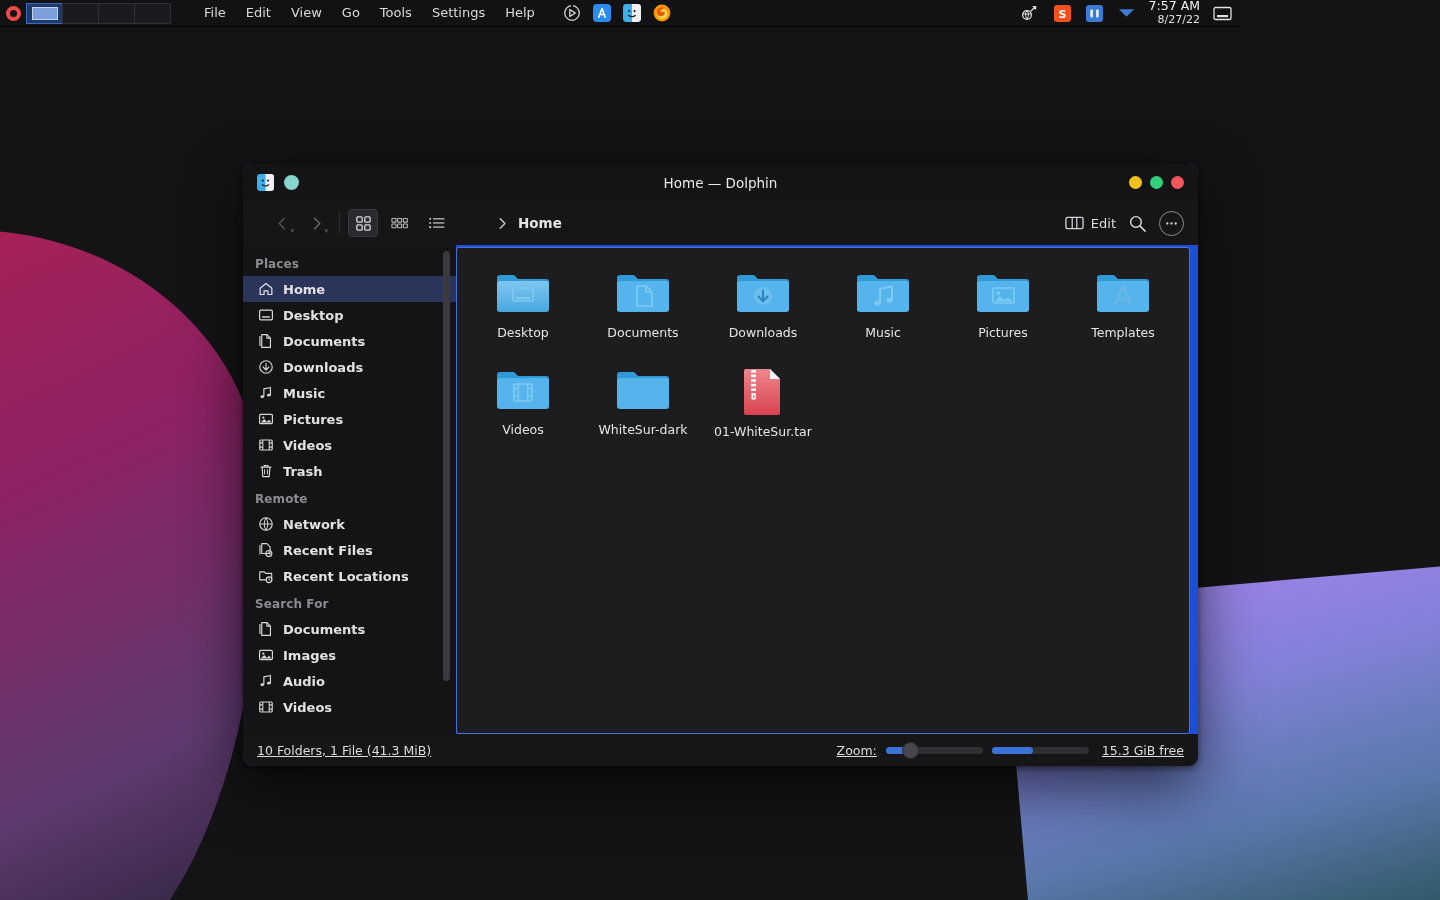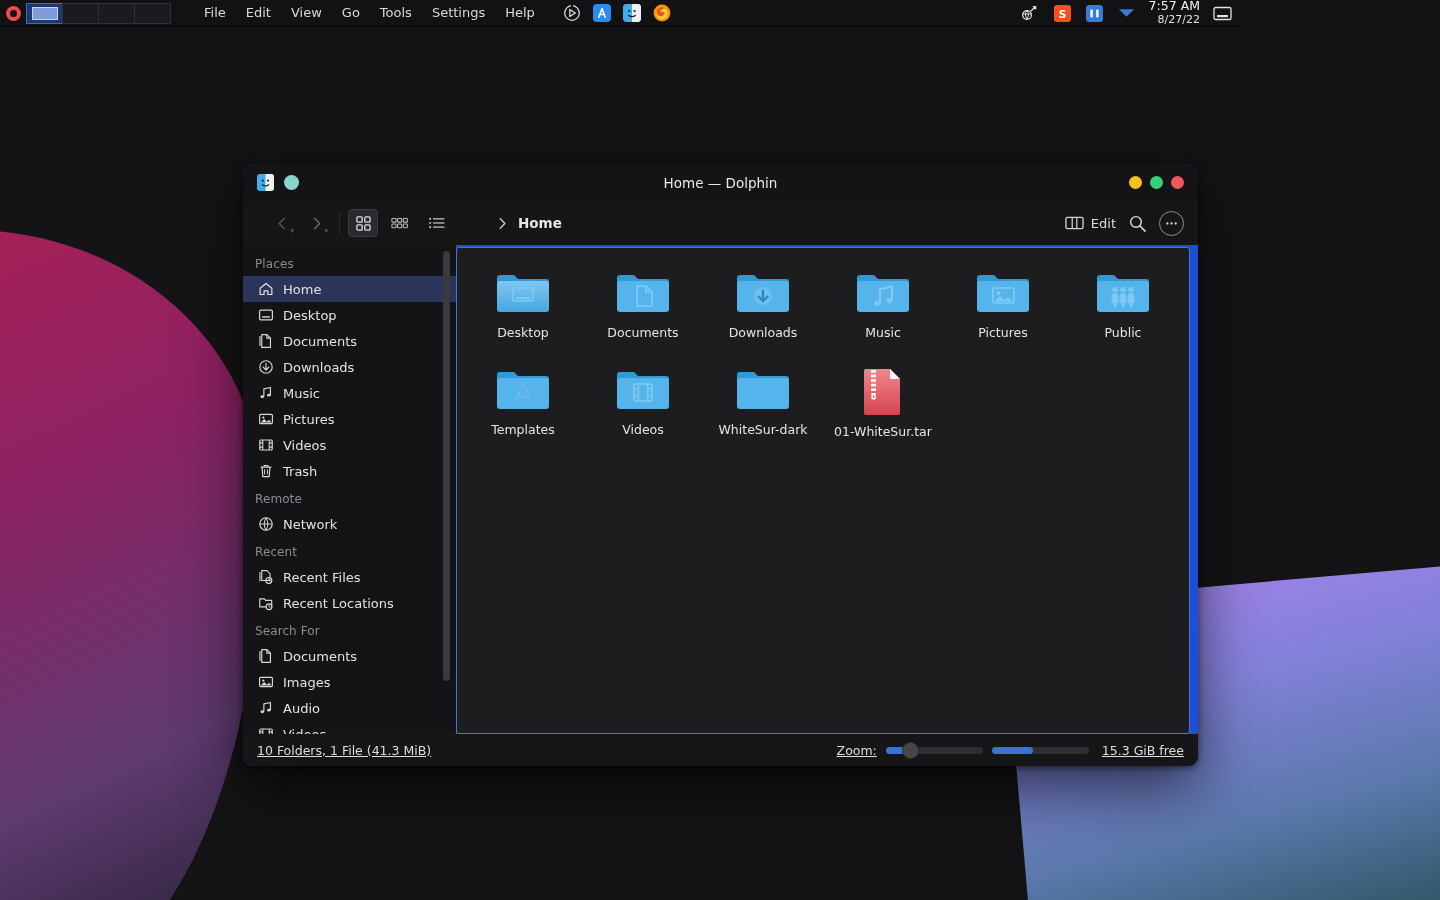--- a/index.html
+++ b/index.html
@@ -95,21 +95,21 @@
   .tb-actions { margin-left:auto; display:flex; align-items:center; gap:12px; }
   .split-btn { display:flex; align-items:center; gap:7px; color:#dcdce0; font-size:13px; }
   .round-btn { width:25px; height:25px; border-radius:50%; border:1.4px solid #8d8d93;
                display:flex; align-items:center; justify-content:center; }
 
   #body { flex:1; display:flex; min-height:0; }
 
   
   #sidebar {
     width:213px; background:#141416; padding-top:4px; position:relative;
-    flex:0 0 213px; overflow:hidden;
+    flex:0 0 213px; overflow:hidden;font-weight:bold;
   }
   .sb-head {
     color:#8b8b91; font-size:12px; padding:8px 0 5px 12px; letter-spacing:.1px;
   }
   .sb-item {
     display:flex; align-items:center; gap:9px; height:26px; padding-left:14px;
     color:#e2e2e6; font-size:13px; margin:0 0 0 0;
   }
   .sb-item.selected { background:#2a3559; }
   .sb-item .ico { width:17px; height:17px; display:flex; align-items:center; justify-content:center;
@@ -457,21 +457,20 @@
       <div class="sb-item">
         <span class="ico">
           <svg width="16" height="16" viewBox="0 0 18 18">
             <circle cx="9" cy="9" r="7" fill="none" stroke="#d8d8dc" stroke-width="1.3"></circle>
             <path d="M9 2 q4 7 0 14 M9 2 q-4 7 0 14 M2 9 h14" fill="none" stroke="#d8d8dc" stroke-width="1.1"></path>
           </svg>
         </span>
         <span>Network</span>
       </div>
 
-      <div class="sb-head">Recent</div>
 
       <div class="sb-item">
         <span class="ico">
           <svg width="16" height="16" viewBox="0 0 18 18">
             <path d="M4.2 1.8 H10 L13.6 5.4 V13 H4.2 Z" fill="none" stroke="#d8d8dc" stroke-width="1.25" stroke-linejoin="round"></path>
             <path d="M2.2 4 V13.4" stroke="#d8d8dc" stroke-width="1.25" stroke-linecap="round"></path>
             <circle cx="12.2" cy="13" r="3.4" fill="none" stroke="#d8d8dc" stroke-width="1.25"></circle>
             <path d="M12.2 11 V13 L13.6 14" stroke="#d8d8dc" stroke-width="1.1" fill="none" stroke-linecap="round"></path>
           </svg>
         </span>
@@ -603,37 +602,20 @@
               <path d="M2 8 a3 3 0 0 1 3-3 h14 l4 4 h28 a3 3 0 0 1 3 3 v4 H2 Z" fill="#2f9ad6"></path>
               <rect x="2" y="11" width="52" height="31" rx="3" fill="#55b4ec"></rect>
               <rect x="18" y="18" width="21" height="15" rx="1.6" fill="none" stroke="#7fcaf2" stroke-width="1.7"></rect>
               <circle cx="23.4" cy="23" r="2" fill="#7fcaf2"></circle>
               <path d="M19.4 31.6 L25 26 L29.4 30 L33 27.4 L37.6 31.6 Z" fill="#7fcaf2"></path>
             </svg>
           </span>
           <span class="label">Pictures</span>
         </div>
 
-        <div class="cell">
-          <span>
-            <svg width="56" height="48" viewBox="0 0 56 48">
-              <path d="M2 8 a3 3 0 0 1 3-3 h14 l4 4 h28 a3 3 0 0 1 3 3 v4 H2 Z" fill="#2f9ad6"></path>
-              <rect x="2" y="11" width="52" height="31" rx="3" fill="#55b4ec"></rect>
-              <g fill="#7fcaf2">
-                <circle cx="20" cy="19.6" r="2.7"></circle>
-                  <path d="M20 23 q3.4 0 3.4 4 v6 h-1.6 l-.5 4h-2.6l-.5-4H16.6v-6 q0-4 3.4-4Z"></path>
-                <circle cx="28" cy="19.6" r="2.7"></circle>
-                  <path d="M28 23 q3.4 0 3.4 4 v6 h-1.6 l-.5 4h-2.6l-.5-4H24.6v-6 q0-4 3.4-4Z"></path>
-                <circle cx="36" cy="19.6" r="2.7"></circle>
-                  <path d="M36 23 q3.4 0 3.4 4 v6 h-1.6 l-.5 4h-2.6l-.5-4H32.6v-6 q0-4 3.4-4Z"></path>
-              </g>
-            </svg>
-          </span>
-          <span class="label">Public</span>
-        </div>
 
         <div class="cell">
           <span>
             <svg width="56" height="48" viewBox="0 0 56 48">
               <path d="M2 8 a3 3 0 0 1 3-3 h14 l4 4 h28 a3 3 0 0 1 3 3 v4 H2 Z" fill="#2f9ad6"></path>
               <rect x="2" y="11" width="52" height="31" rx="3" fill="#55b4ec"></rect>
               <path d="M28 16 L36 35 M28 16 L20 35 M22.6 29.6 H33.4" fill="none" stroke="#6ab8e8" stroke-width="2.3" stroke-linecap="round"></path>
             </svg>
           </span>
           <span class="label">Templates</span>

